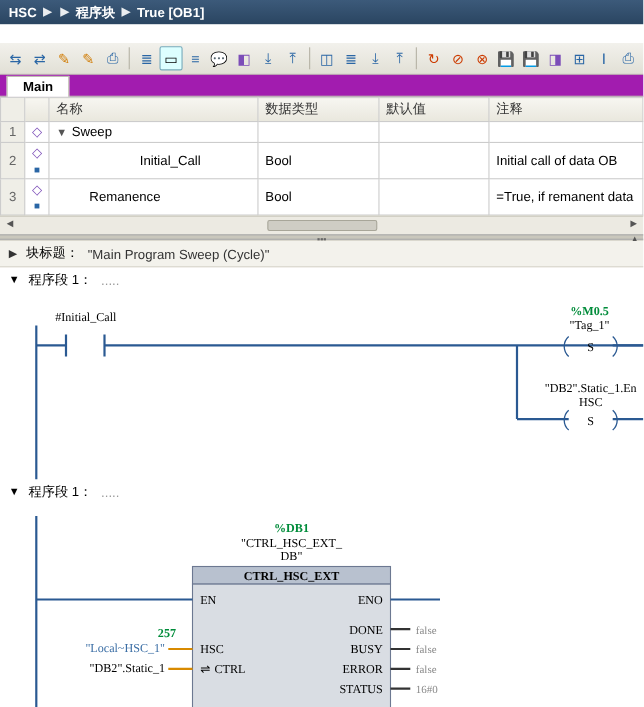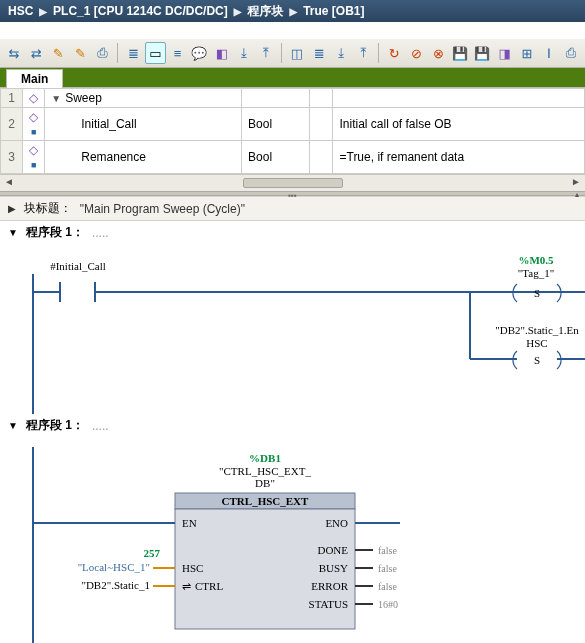--- a/index.html
+++ b/index.html
@@ -37,21 +37,21 @@
   .tbtn {
     width: 22px; height: 22px;
     display: inline-flex; align-items:center; justify-content:center;
     border: 1px solid transparent;
     border-radius: 2px;
     cursor: pointer;
     font-size: 13px;
   }
   .tsep { width:1px; height:20px; background:#b5b2a5; margin:0 3px; }
   .tabbar {
-    background:#4d7c0f;
+    background:#a21caf;
     border-bottom:1px solid #bdbbb0;
     padding: 0 6px;
   }
   .tab {
     display:inline-block;
     background:#fff;
     border:1px solid #bdbbb0;
     border-bottom: none;
     padding: 2px 14px;
     font-weight:bold;
@@ -99,21 +99,21 @@
   }
   .section-hdr .tw { font-size:10px; color:#333;}
   .section-hdr .label { font-weight:normal; }
   .section-hdr .val { color:#333; }
   .net-hdr {
     display:flex; align-items:center; gap:8px;
     padding:3px 8px;
     font-size:12px;
   }
   .net-hdr .tw { font-size:10px;}
-  .net-hdr .label{font-weight:bold;}
+  .net-hdr .label{font-weight:normal;}
   .net-hdr .dots{color:#999;}
   
   .net-body { position:relative; }
   svg { display:block;}
   .tag-green { fill:#008c3a; font-weight:bold;}
   .tag-black { fill:#000;}
   .val-blue { fill:#3b6ea5;}
   .fb-box { fill:#d9dde3; stroke:#6c7891; stroke-width:1;}
   .fb-hdr { fill:#b8c1cf;}
   .wire { stroke:#2a5992; stroke-width:2; fill:none;}
@@ -121,21 +121,20 @@
   .textlab { font-family:"Microsoft YaHei", Tahoma; font-size:11px;}
   .orange { stroke:#d88a00; stroke-width:2;}
   .greytxt{ fill:#888; font-family:Tahoma; font-size:10px;}
 </style>
 </head>
 <body>
 
 <div class="titlebar">
   <span>HSC</span>
   <span class="sep">▶</span>
-  <span>PLC_1 [CPU 1214C DC/DC/DC]</span>
   <span class="sep">▶</span>
   <span>程序块</span>
   <span class="sep">▶</span>
   <span>True [OB1]</span>
 </div>
 
 <div class="toolbar">
   <span class="tbtn" style="color:#2a66a5;">⇆</span>
   <span class="tbtn" style="color:#2a66a5;">⇄</span>
   <span class="tbtn" style="color:#d07a00;">✎</span>
@@ -165,35 +164,43 @@
   <span class="tbtn" style="color:#2a66a5;">Ⅰ</span>
   <span class="tbtn" style="color:#2a66a5;">⎙</span>
 </div>
 
 <div class="tabbar">
   <span class="tab">Main</span>
 </div>
 
 <table class="grid">
   <tbody>
+      <tr>
+    <th class="rowhdr"></th>
+    <th class="iconcell"></th>
+    <th style="width:190px;">名称</th>
+    <th style="width:110px;">数据类型</th>
+    <th style="width:100px;">默认值</th>
+    <th>注释</th>
+  </tr>
   <tr>
     <td class="rowhdr">1</td>
     <td class="iconcell"><span style="color:#7c4db8;">◇</span></td>
     <td><span class="tree-toggle">▼</span><span>Sweep</span></td>
     <td></td>
         <td></td>
         <td></td>
   </tr>
   <tr>
     <td class="rowhdr">2</td>
     <td class="iconcell"><span style="color:#7c4db8;">◇</span> <span style="color:#2a66a5;font-size:9px;">■</span></td>
-    <td style="padding-left:36px;">Initial_Call</td>
+    <td style="padding-left:36px;text-align:center;">Initial_Call</td>
     <td>Bool</td>
     <td></td>
-    <td>Initial call of false OB</td>
+    <td>Initial call of data OB</td>
   </tr>
   <tr>
     <td class="rowhdr">3</td>
     <td class="iconcell"><span style="color:#7c4db8;">◇</span> <span style="color:#2a66a5;font-size:9px;">■</span></td>
     <td style="padding-left:36px;">Remanence</td>
     <td>Bool</td>
     <td></td>
     <td>=True, if remanent data</td>
   </tr>
 </tbody>

